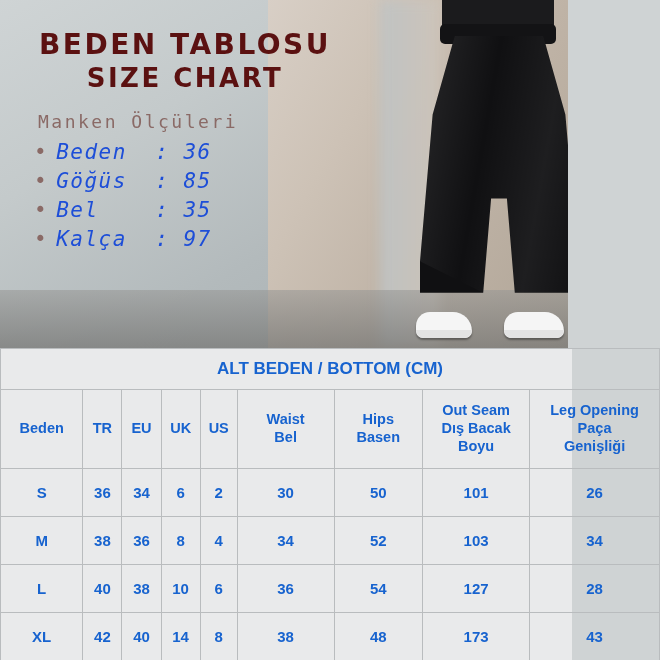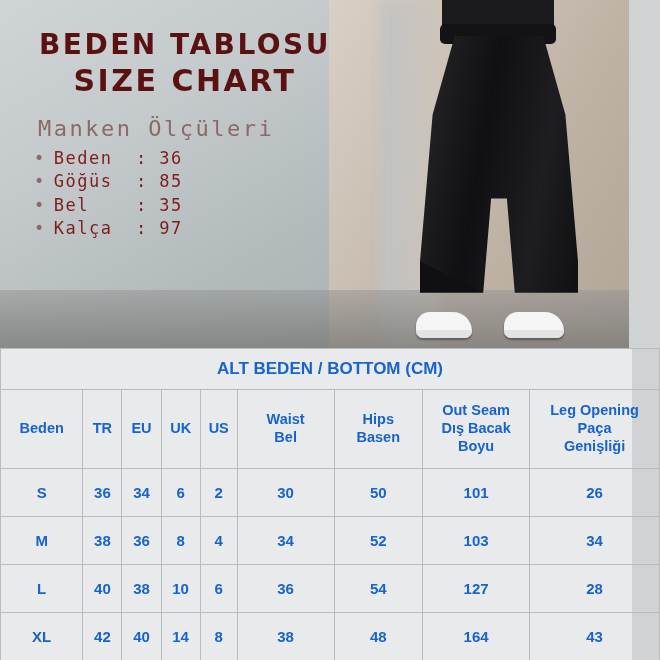--- a/index.html
+++ b/index.html
@@ -16,21 +16,21 @@
   .sheet {
     position: relative;
     width: 660px;
     height: 660px;
     overflow: hidden;
   }
 
   
   .photo-area {
     position: relative;
-    width: 629px;
+    width: 568px;
     height: 348px;
     overflow: hidden;
     background: #b9bec0;
   }
   .bg-left {
     position: absolute;
     left: 0; top: 0;
     width: 400px; height: 348px;
     background:
       linear-gradient(150deg, #cfd4d5 0%, #c4cacb 35%, #b3babc 70%, #a9b1b3 100%);
@@ -130,60 +130,61 @@
   }
   .title1 {
     font-size: 28px;
     font-weight: bold;
     letter-spacing: 2.5px;
     color: #5b1111;
     text-align: center;
     font-family: "DejaVu Sans", sans-serif;
   }
   .title2 {
-    font-size: 30px;
+    font-size: 26px;
     font-weight: bold;
     letter-spacing: 2.5px;
     color: #5b1111;
     text-align: center;
     margin-top: 2px;
     font-family: "DejaVu Sans", sans-serif;
   }
   .sub {
     margin-top: 18px;
     margin-left: 18px;
-    font-size: 22px;
+    font-size: 18px;
     letter-spacing: 2.5px;
     color: #8a6a66;
     font-family: "DejaVu Sans Mono", monospace;
   }
   .meas {
     margin: 6px 0 0 14px;
     padding: 0;
     list-style: none;
   }
   .meas li {
-    font-size: 17px;
+    font-size: 21px;
     letter-spacing: 1.5px;
-    color: #7f1d1d;
+    color: #1d4ed8;
     line-height: 1.38;
     font-family: "DejaVu Sans Mono", monospace;
     white-space: pre;
+    font-style: italic;
   }
   .meas li::before {
     content: "\2022";
     margin-right: 8px;
     color: #8a6a66;
   }
 
   
   .table-wrap {
     position: absolute;
     left: 0; top: 348px;
-    width: 632px;
+    width: 572px;
     height: 312px;
     background: #e9eaeb;
   }
   table {
     border-collapse: collapse;
     width: 660px;
     table-layout: fixed;
   }
   th, td {
     border: 1px solid #b9bcbe;
@@ -322,20 +323,20 @@
           <td>28</td>
         </tr>
         <tr>
           <td>XL</td>
           <td>42</td>
           <td>40</td>
           <td>14</td>
           <td>8</td>
           <td>38</td>
           <td>48</td>
-          <td>164</td>
+          <td>173</td>
           <td>43</td>
         </tr>
       </tbody>
     </table>
   </div>
 
 </div>
 
 </body></html>

